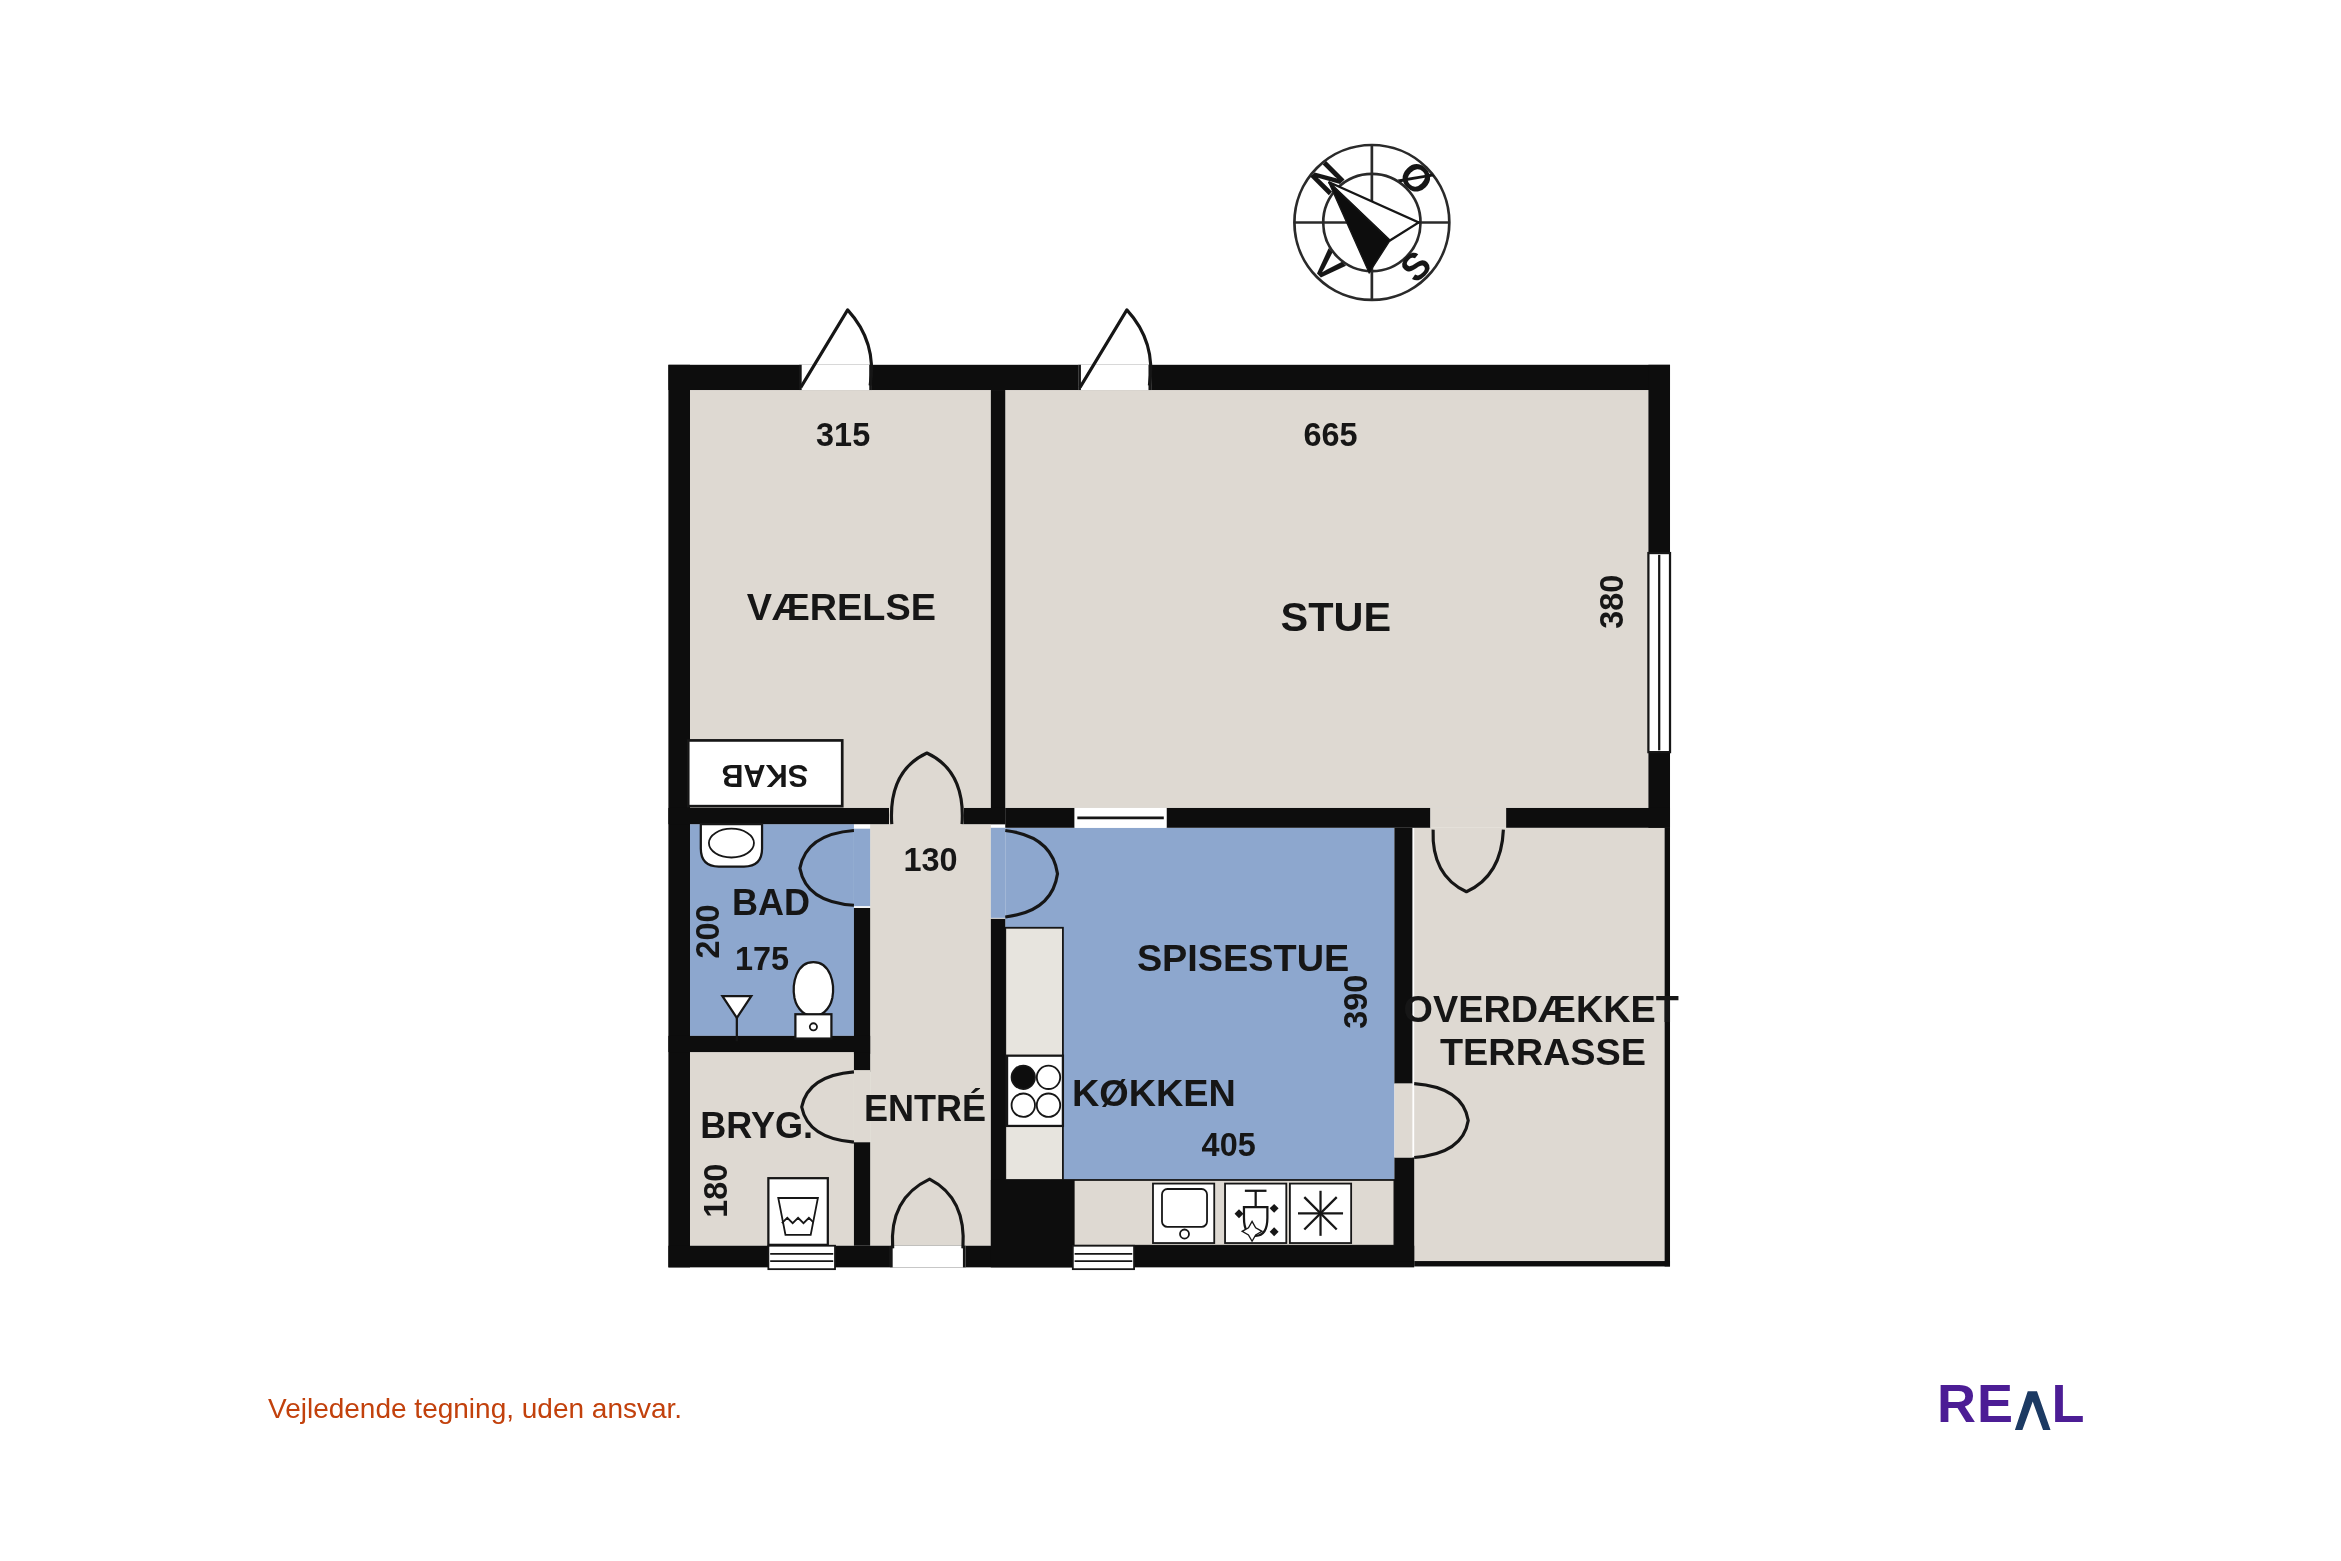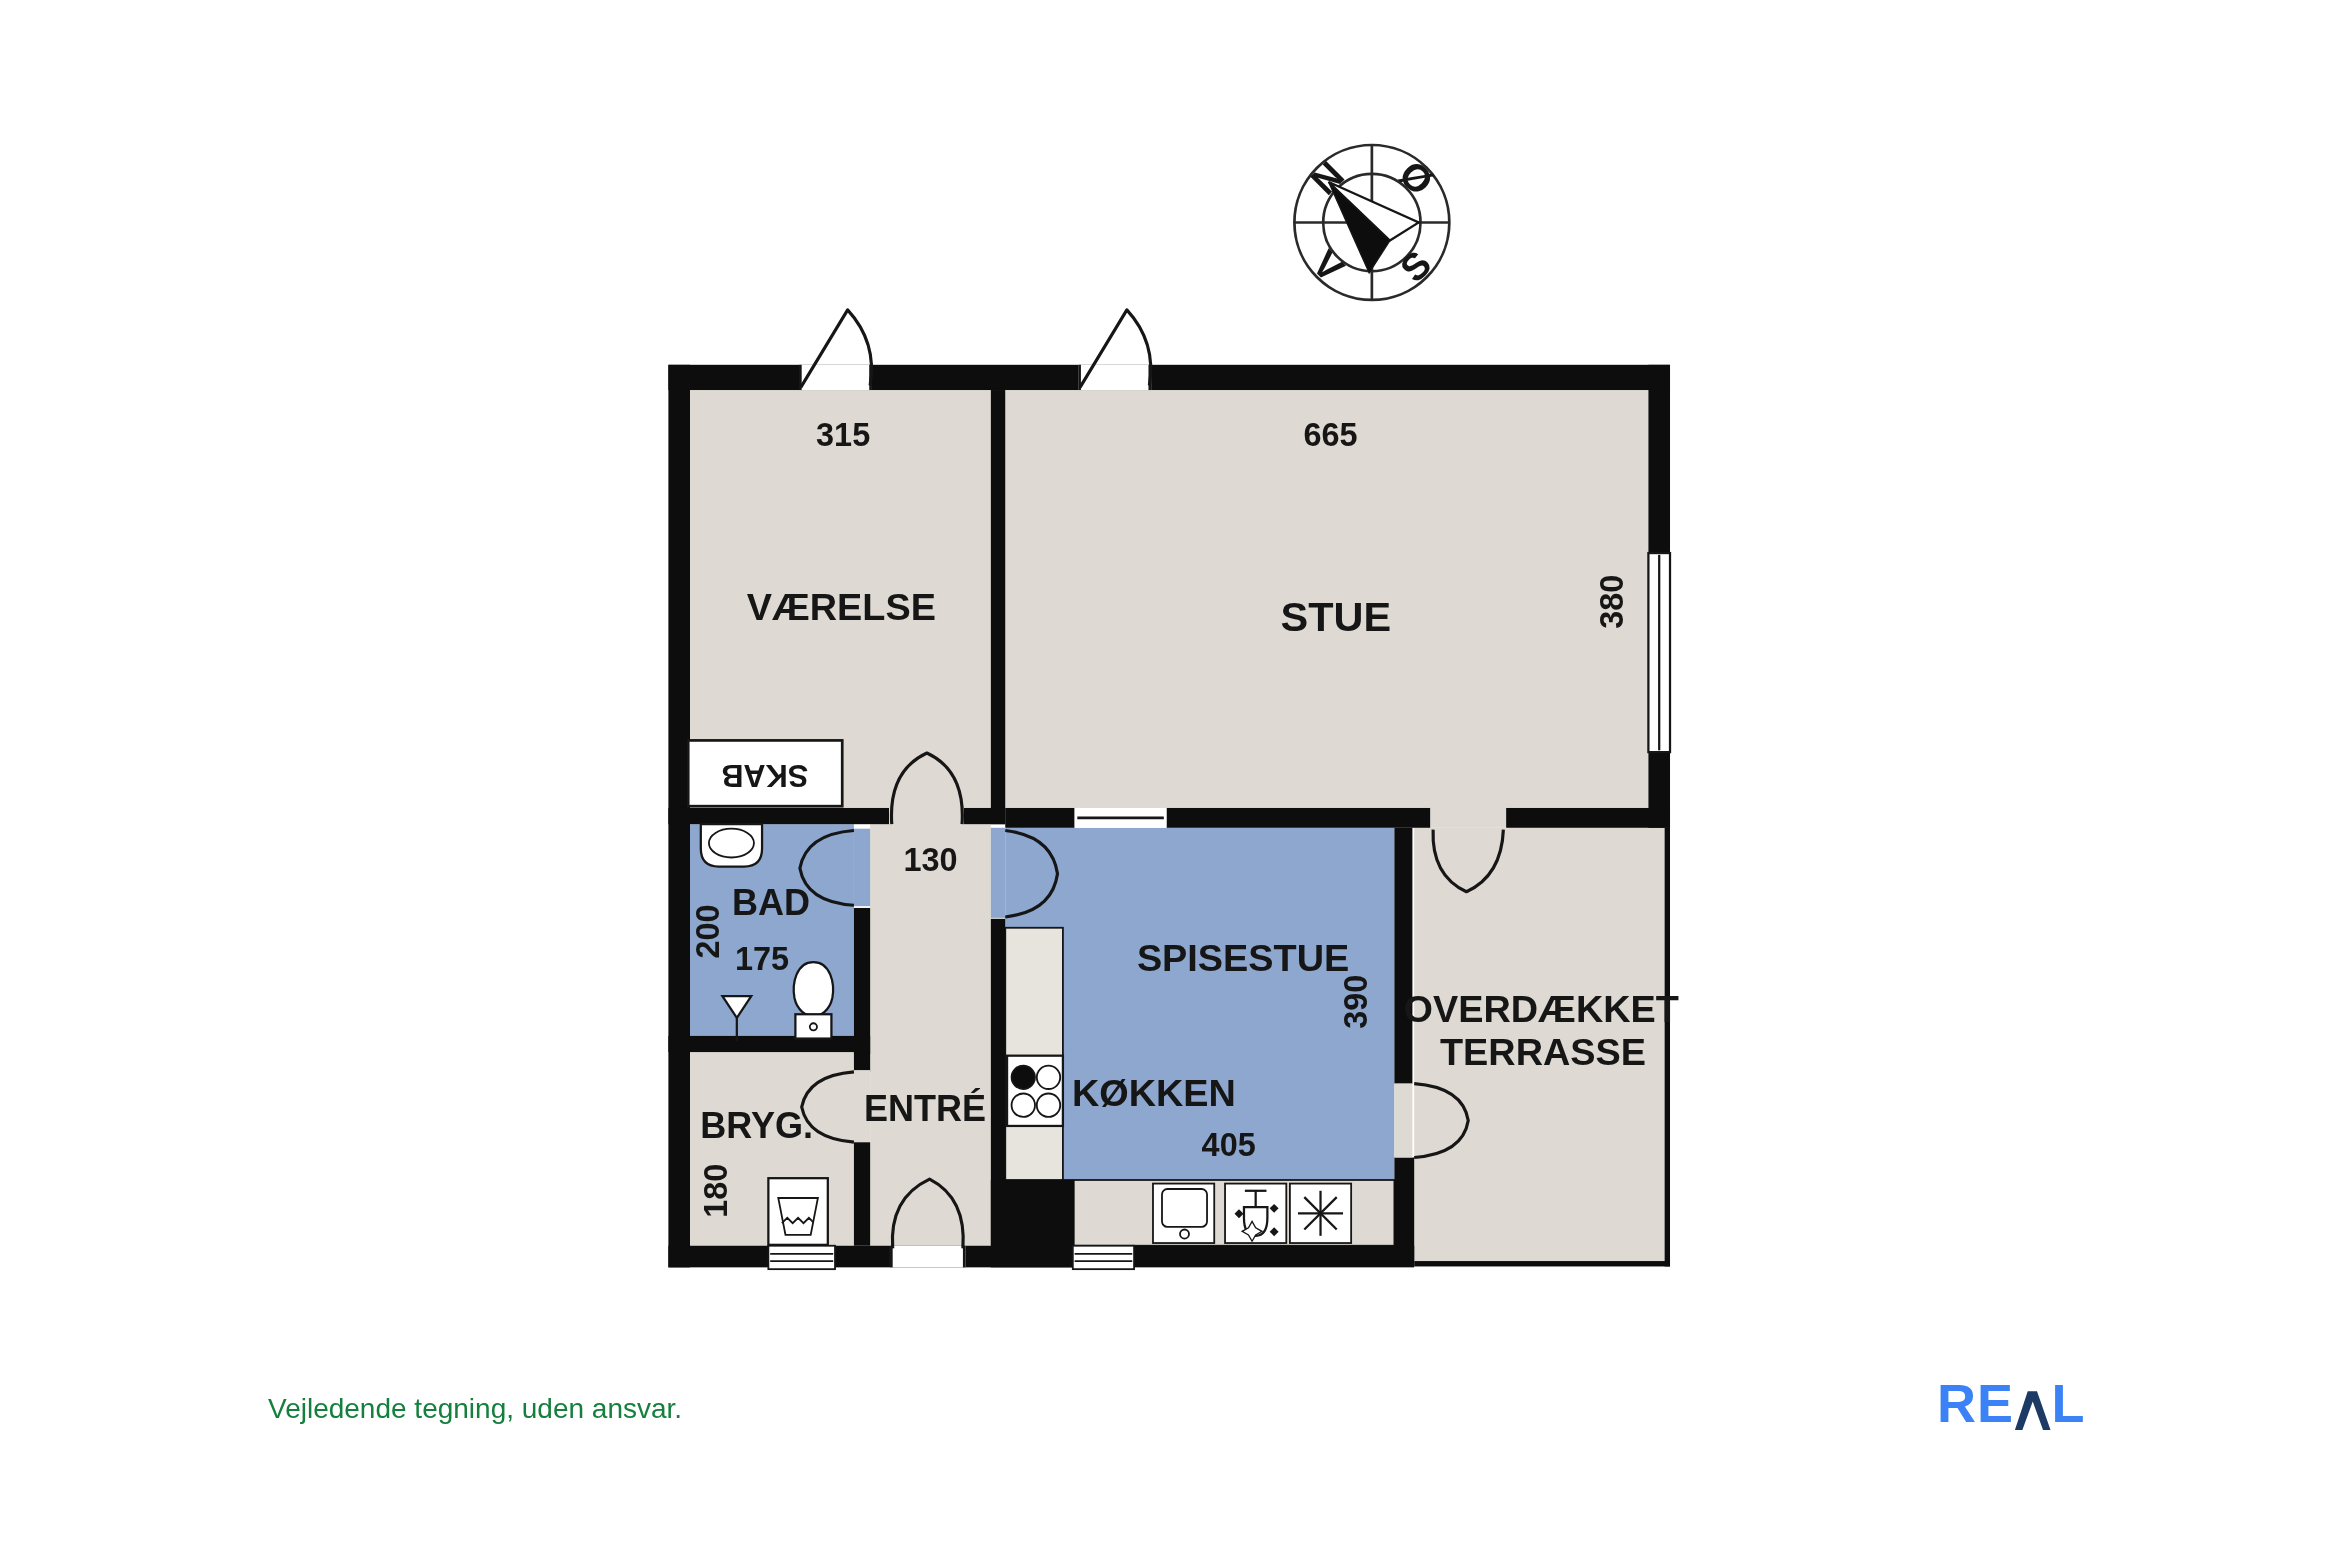--- a/index.html
+++ b/index.html
@@ -2,23 +2,23 @@
 <html style="font-size:14.4px"><head>
 <meta charset="utf-8">
 <style>
   html,body{margin:0;padding:0;background:#ffffff;}
   #canvas{position:relative;width:2342px;height:1561px;background:#ffffff;overflow:hidden;
           font-family:"Liberation Sans", sans-serif;}
   #plan-svg{position:absolute;left:0;top:0;}
   .room-label{font-family:"Liberation Sans",sans-serif;font-weight:bold;fill:#161616;}
   .dim-label{font-family:"Liberation Sans",sans-serif;font-weight:bold;fill:#161616;}
   .compass-letter{font-family:"Liberation Sans",sans-serif;font-weight:bold;fill:#161616;}
-  #disclaimer{position:absolute;left:268px;top:1393px;font-size:28px;color:#15803d;
+  #disclaimer{position:absolute;left:268px;top:1393px;font-size:28px;color:#c2410c;
               font-family:"Liberation Sans",sans-serif;}
-  #logo{position:absolute;left:1937px;top:1376px;color:#3b82f6;font-weight:bold;
+  #logo{position:absolute;left:1937px;top:1376px;color:#4c1d95;font-weight:bold;
         font-size:54px;letter-spacing:0.9px;display:flex;align-items:flex-end;line-height:1;}
   .logo-a{display:inline-block;width:0.66em;height:0.72em;background:#1c3a63;margin:0 0.02em;
           clip-path:polygon(36% 0, 62% 0, 100% 100%, 79% 100%, 50% 27%, 21% 100%, 0 100%);}
 </style>
 </head>
 <body>
 
 <div id="canvas">
 
 <svg id="plan-svg" width="2342" height="1561" viewBox="0 0 2600 1733">

